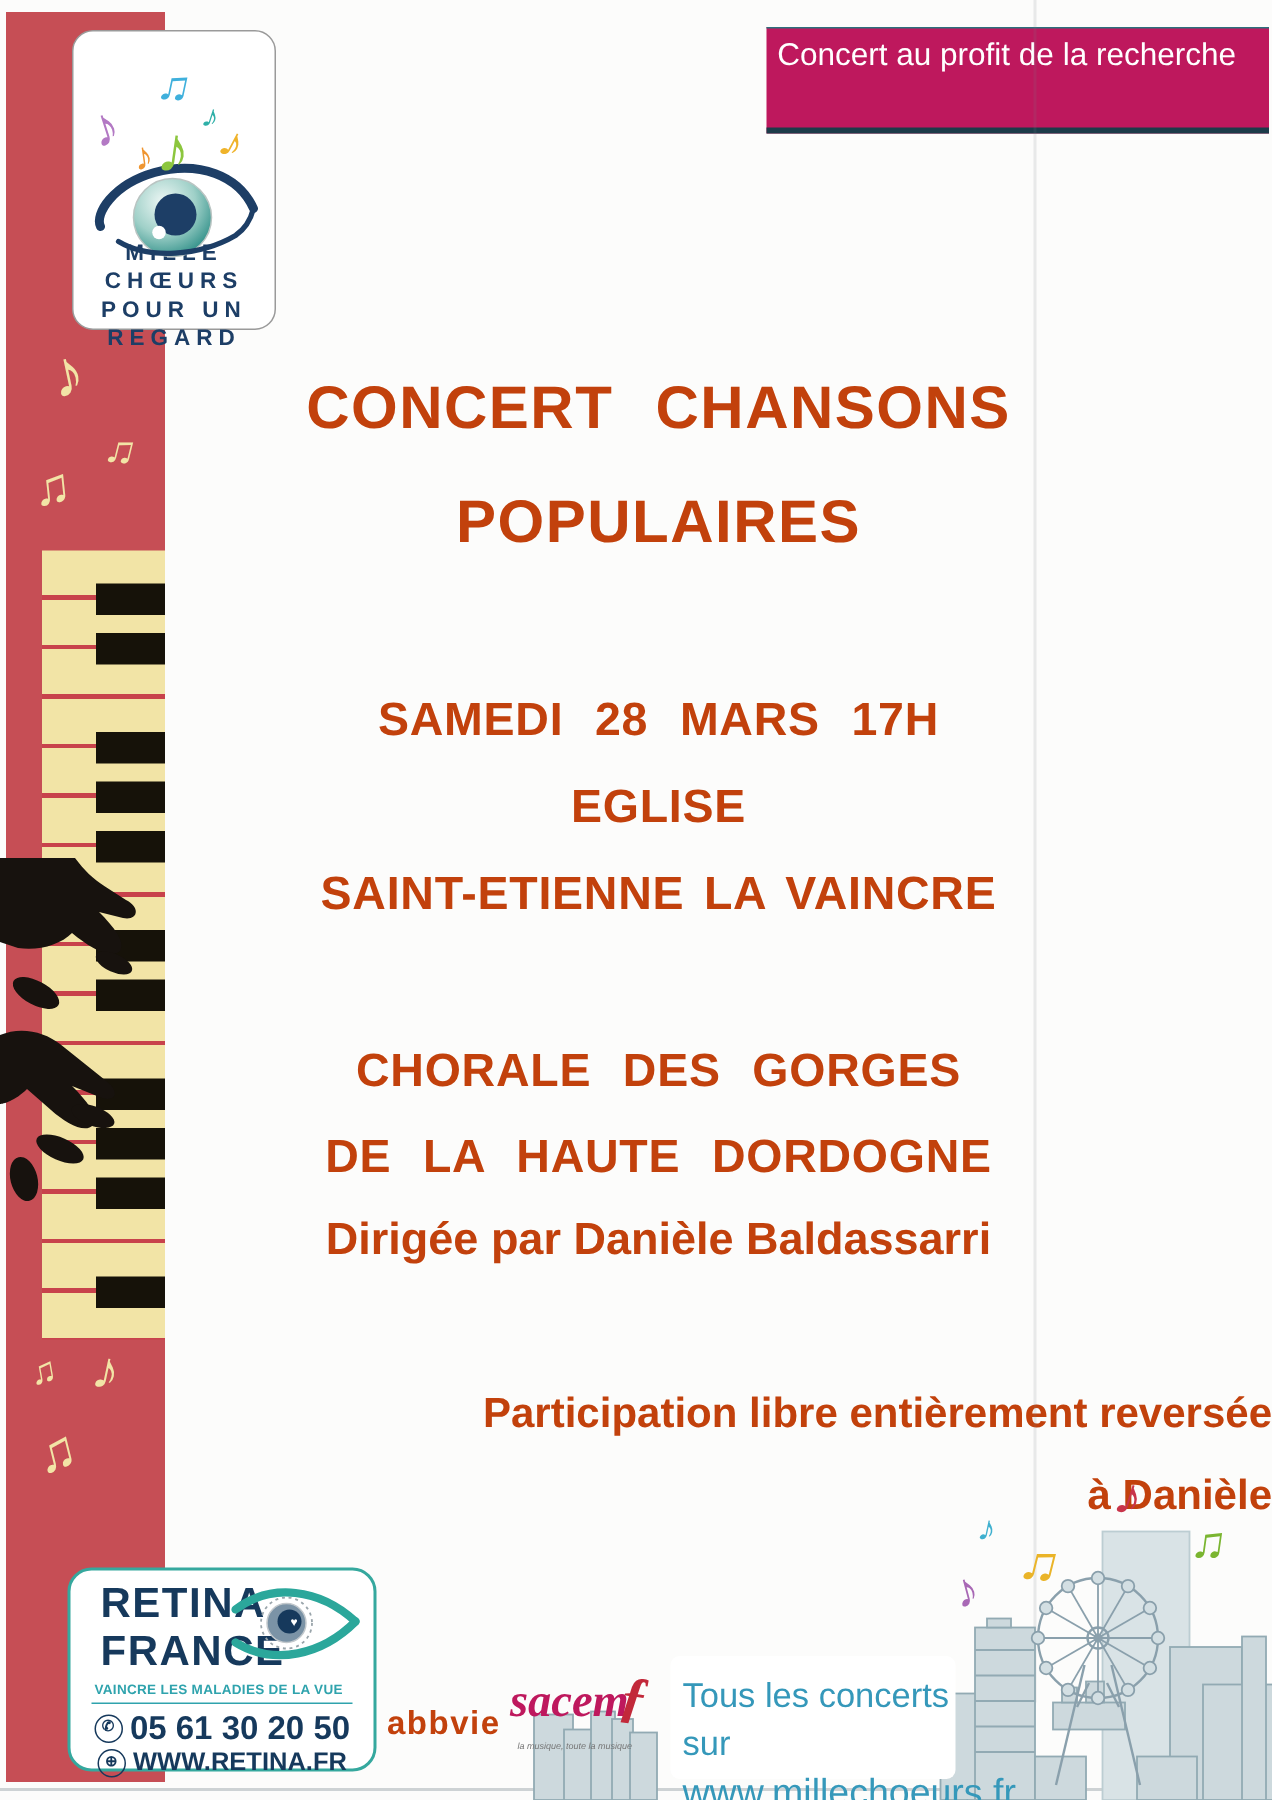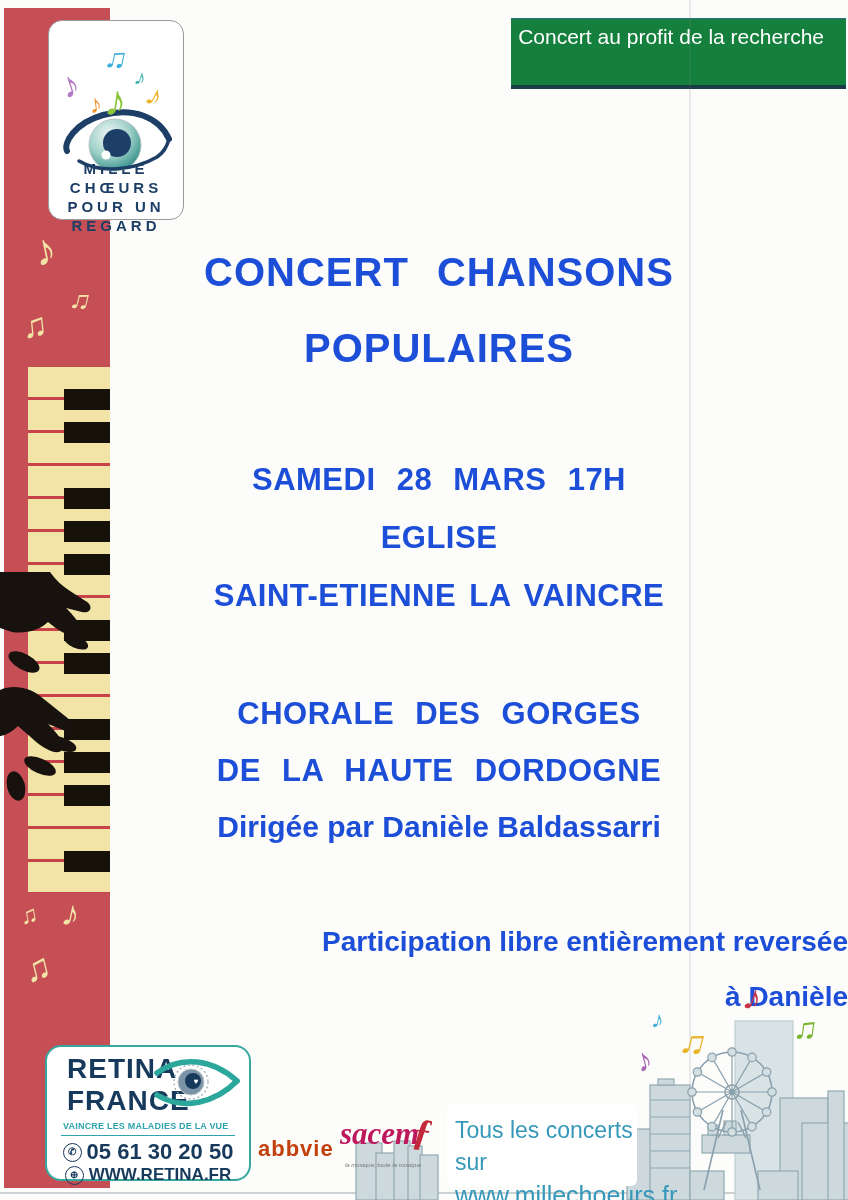--- a/index.html
+++ b/index.html
@@ -20,26 +20,26 @@
 
   
   .keyboard{left:28px;top:367px;width:82px;height:526px;z-index:2;
     background:repeating-linear-gradient(180deg,#f2e4a6 0px,#f2e4a6 30px,#c8424b 30px,#c8424b 33px);}
   .black-key{position:absolute;right:0;width:46px;height:21px;background:#161209;}
   .hands{left:0;top:572px;z-index:3;}
 
   .cream-note{position:absolute;color:#f2e4a6;line-height:1;z-index:2;}
 
   
-  .banner{right:2px;top:18px;width:313px;height:63px;background:#15803d;color:#fff;
+  .banner{right:2px;top:18px;width:313px;height:63px;background:#be185d;color:#fff;
           border-bottom:4px solid #1c3b49;border-top:1px solid #2c6f7c;
           text-align:right;padding:3px 22px 0 0;font-size:21px;line-height:30px;}
 
   
-  .ptxt{left:30px;width:818px;text-align:center;color:#1d4ed8;font-weight:bold;white-space:nowrap;}
+  .ptxt{left:30px;width:818px;text-align:center;color:#c2410c;font-weight:bold;white-space:nowrap;}
   .t-title{font-size:40px;letter-spacing:1px;word-spacing:16px;}
   .t-sub{font-size:31px;letter-spacing:.5px;}
   .ws-wide{word-spacing:12px;}
   .t-dir{font-size:30px;}
   .t-part{font-size:28px;text-align:right;}
 
   
   .skyline{left:350px;top:995px;z-index:1;}
   .white-patch{left:447px;top:1104px;width:190px;height:82px;background:#fff;border-radius:6px;z-index:2;}
   .concerts{left:455px;top:1114px;width:180px;color:#3598ba;z-index:3;text-align:left;}

